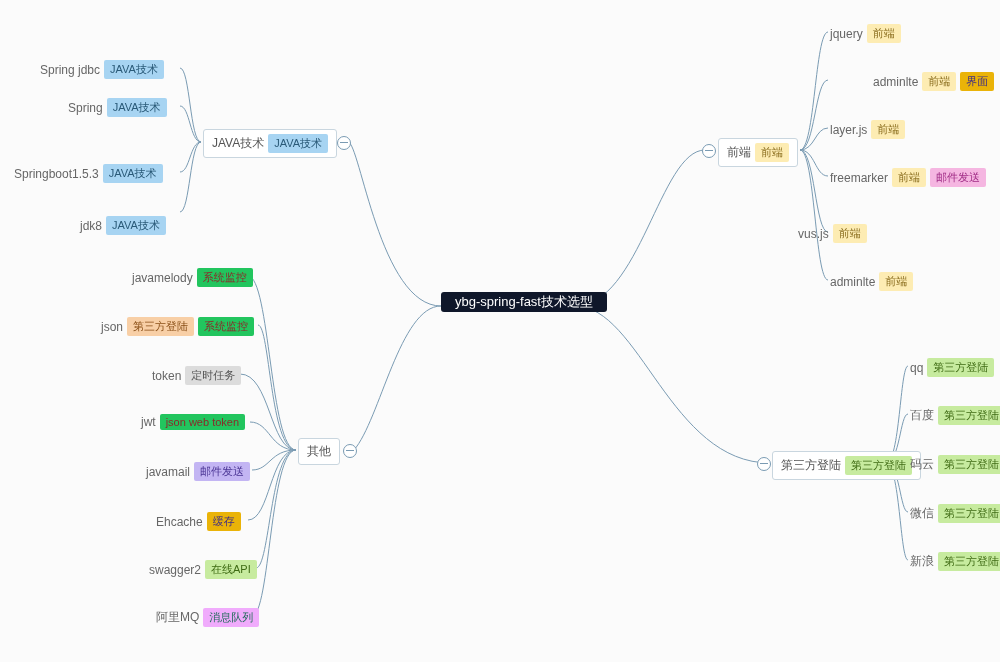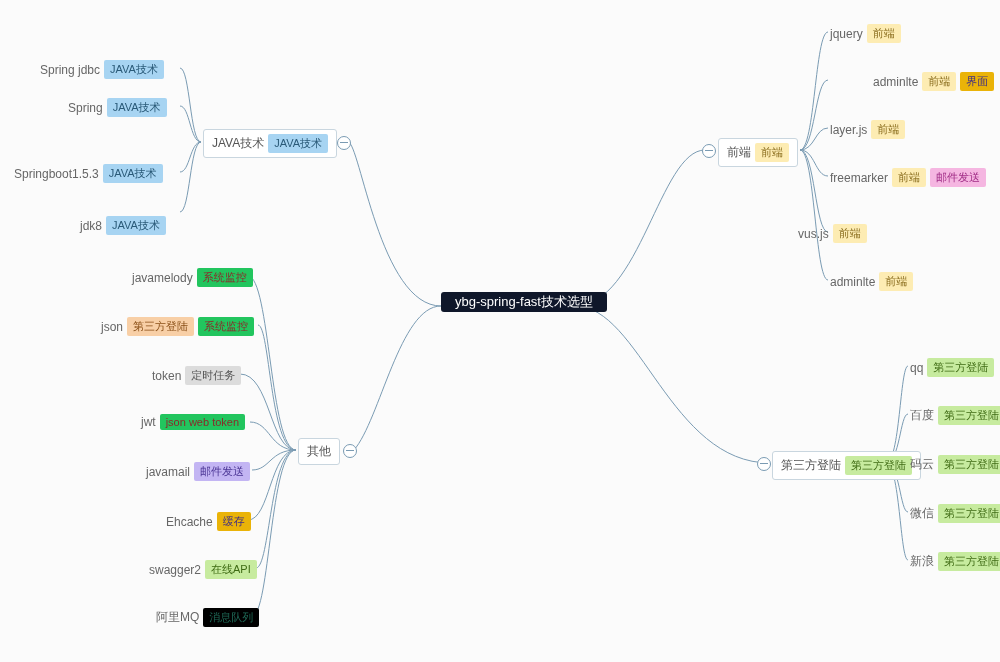--- a/index.html
+++ b/index.html
@@ -12,21 +12,21 @@
   .leaf .txt{color:#666}
   .tag{display:inline-block;padding:2px 6px;border-radius:2px;font-size:11px}
   .tag.blue{background:#a7d4f2;color:#2a5a78}
   .tag.yellow{background:#fdecb3;color:#8a6d1e}
   .tag.purple{background:#eab308;color:#3f2e85}
   .tag.pink{background:#f5b6e1;color:#a12d86}
   .tag.red{background:#22c55e;color:#8a2a2a}
   .tag.orange{background:#f8cfa6;color:#8a4f17}
   .tag.purple2{background:#c3b5f3;color:#4a3494}
   .tag.lime{background:#c7eb9f;color:#3f6b14}
-  .tag.teal{background:#000000;color:#1f6b58}
+  .tag.teal{background:#f0abfc;color:#1f6b58}
   .tag.gray{background:#dcdcdc;color:#555}
   .toggle{position:absolute;width:12px;height:12px;border:1px solid #7a9bb3;border-radius:50%;background:#fff}
   .toggle::before{content:"";position:absolute;left:2px;right:2px;top:5px;height:1px;background:#7a9bb3}
 </style>
 </head>
 <body>
 <div class="stage">
 
 <svg class="wires">
 
@@ -108,21 +108,21 @@
   <span class="tag gray">定时任务</span>
 </div>
 <div class="leaf" style="left:141px;top:414px">
   <span class="txt">jwt</span>
   <span class="tag red">json web token</span>
 </div>
 <div class="leaf" style="left:146px;top:462px">
   <span class="txt">javamail</span>
   <span class="tag purple2">邮件发送</span>
 </div>
-<div class="leaf" style="left:166px;top:512px">
+<div class="leaf" style="left:156px;top:512px">
   <span class="txt">Ehcache</span>
   <span class="tag purple">缓存</span>
 </div>
 <div class="leaf" style="left:149px;top:560px">
   <span class="txt">swagger2</span>
   <span class="tag lime">在线API</span>
 </div>
 <div class="leaf" style="left:156px;top:608px">
   <span class="txt">阿里MQ</span>
   <span class="tag teal">消息队列</span>

